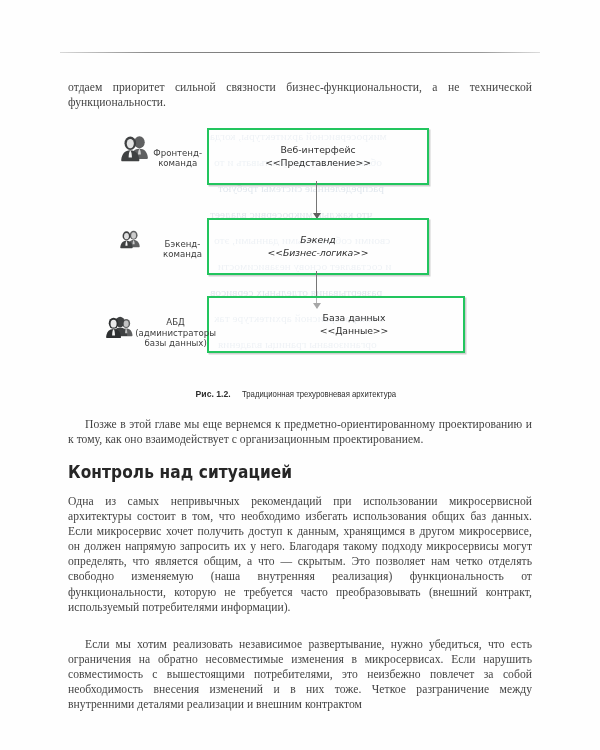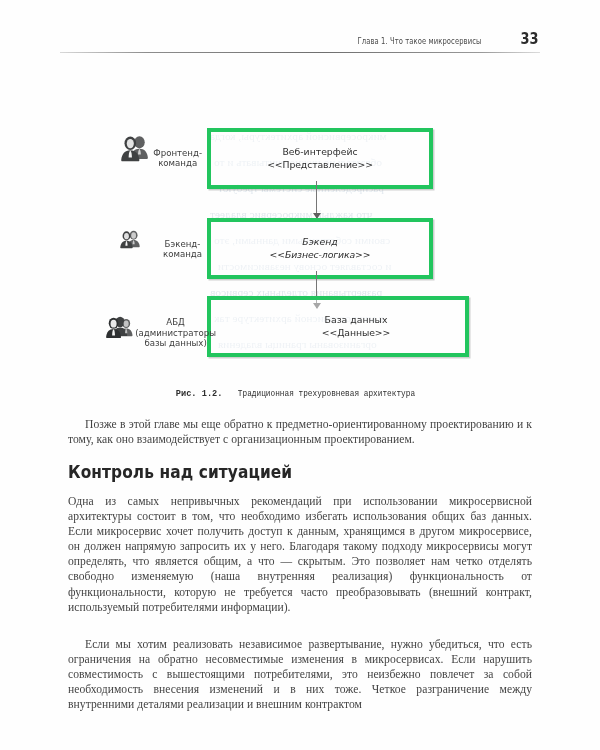--- a/index.html
+++ b/index.html
@@ -59,21 +59,21 @@
     font-family:"Liberation Serif", serif;
     font-size:11.4px;line-height:15.1px;
     color:#9fb4c9;
     white-space:nowrap;
     transform:scaleX(-1);
     filter:blur(.5px);
   }
 
   .node{
     position:absolute;
-    border:4px solid #22c55e;
+    border:2px solid #22c55e;
     background:rgba(255,255,255,0.45);
     box-shadow:1.5px 1.5px 0 rgba(120,120,120,.35);
     display:flex;flex-direction:column;align-items:center;justify-content:center;
     font-family:"DejaVu Sans", sans-serif;
     font-size:9.3px;line-height:12.6px;color:#2e2e2e;
     text-align:center;
   }
   .node .l2{letter-spacing:-0.1px;}
 
   .arrow{position:absolute;width:1px;background:#767676;}
@@ -85,45 +85,42 @@
 
   .actor{position:absolute;display:flex;flex-direction:row;align-items:flex-end;}
   .actor .cap{
     font-family:"DejaVu Sans", sans-serif;
     font-size:8.6px;line-height:10.6px;color:#3c3c3c;text-align:center;
     margin-top:2px;white-space:pre-line;
   }
 
   .caption{
     position:absolute;left:60px;top:388px;width:480px;text-align:center;
-    font-family:Liberation Mono, monospace;font-size:9.6px;color:#2e2e2e;
+    font-family:Liberation Sans, sans-serif;font-size:9.6px;color:#2e2e2e;
   }
   .caption b{font-weight:bold;}
   .caption span{transform:scaleX(.9);display:inline-block;}
 
   
   .h2{
     position:absolute;left:68px;top:462px;width:464px;
     font-family:"DejaVu Sans", sans-serif;
     font-weight:bold;font-size:17.5px;color:#262626;
     transform:scaleX(0.88);transform-origin:left top;
     letter-spacing:.1px;
   }
 </style>
 </head>
 <body>
 
 <div class="page">
 
-  <div class="runhead">
-    <div class="chap">Глава 1. Что такое микросервисы</div>
-    <div class="pageno">33</div>
-  </div>
   <div class="rule"></div>
 
+  <div class="para" style="top:80px;">отдаем приоритет сильной связности бизнес-функциональности, а не технической функциональности.</div>
 
   <div class="figure">
 
     <div class="bleed" id="bleed">
         <div style="left: 150px; top: 14px;">микросервисной архитектуры, когда</div>
         <div style="left: 154px; top: 40px;">обязательно нужно учитывать и то</div>
         <div style="left: 158px; top: 66px;">распределенные системы требуют</div>
         <div style="left: 150px; top: 92px;">что каждый микросервис владеет</div>
         <div style="left: 154px; top: 118px;">своими собственными данными, это</div>
         <div style="left: 158px; top: 144px;">и составляет основу независимости</div>
@@ -209,20 +206,20 @@
 (администраторы
 базы данных)</div>
     </div>
   </div>
 
   <div class="caption">
     <span><b>Рис. 1.2.</b>
     <span>Традиционная трехуровневая архитектура</span></span>
   </div>
 
-  <div class="para indent" style="top:417px;">Позже в этой главе мы еще обратно к предметно-ориентированному проектированию и к тому, как оно взаимодействует с организационным проектированием.</div>
+  <div class="para indent" style="top:417px;">Позже в этой главе мы еще вернемся к предметно-ориентированному проектированию и к тому, как оно взаимодействует с организационным проектированием.</div>
 
   <div class="h2">Контроль над ситуацией</div>
 
   <div class="para" style="top:494px;">Одна из самых непривычных рекомендаций при использовании микросервисной архитектуры состоит в том, что необходимо избегать использования общих баз данных. Если микросервис хочет получить доступ к данным, хранящимся в другом микросервисе, он должен напрямую запросить их у него. Благодаря такому подходу микросервисы могут определять, что является общим, а что — скрытым. Это позволяет нам четко отделять свободно изменяемую (наша внутренняя реализация) функциональность от функциональности, которую не требуется часто преобразовывать (внешний контракт, используемый потребителями информации).</div>
   <div class="para indent" style="top:637px;">Если мы хотим реализовать независимое развертывание, нужно убедиться, что есть ограничения на обратно несовместимые изменения в микросервисах. Если нарушить совместимость с вышестоящими потребителями, это неизбежно повлечет за собой необходимость внесения изменений и в них тоже. Четкое разграничение между внутренними деталями реализации и внешним контрактом</div>
 
 </div>
 
 </body></html>

